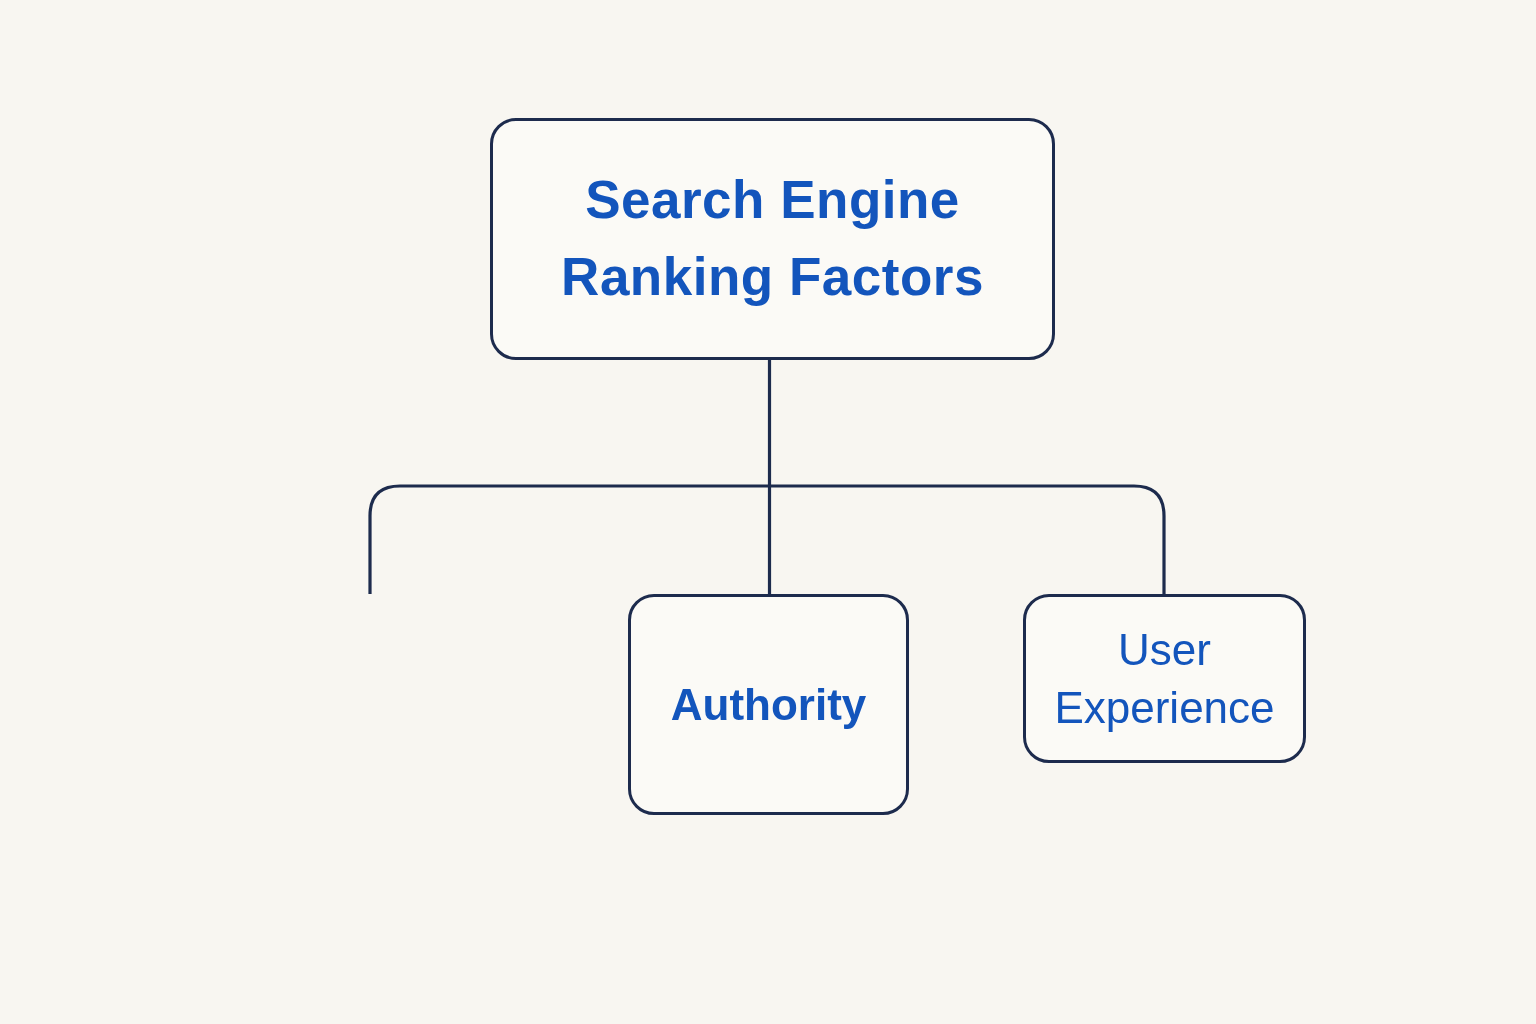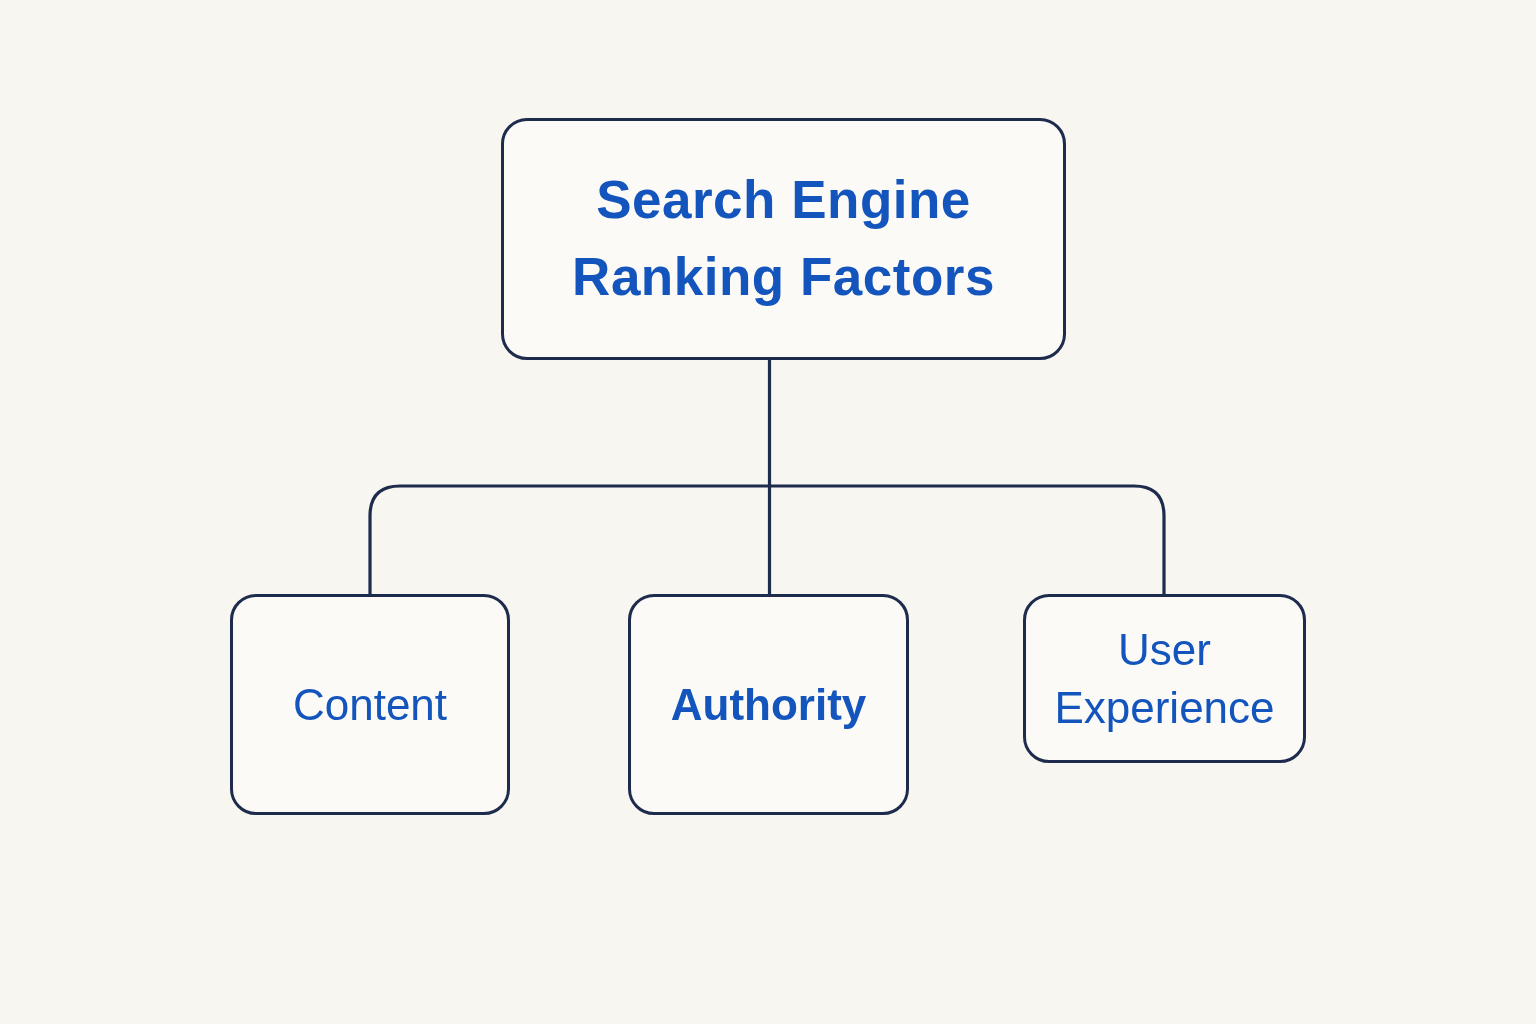--- a/index.html
+++ b/index.html
@@ -36,21 +36,21 @@
     background: var(--box-fill);
     border: 3.2px solid var(--border);
     border-radius: 26px;
     display: flex;
     align-items: center;
     justify-content: center;
     text-align: center;
     color: var(--text-blue);
   }
   .node-root {
-    left: 501px; top: 118px;
+    left: 490px; top: 118px;
     width: 565px; height: 242px;
     font-size: 53px;
     font-weight: 700;
     line-height: 1.45;
     letter-spacing: 0.5px;
     padding: 0 30px;
   }
   .node-child {
     font-size: 44px;
     font-weight: 500;
@@ -70,23 +70,20 @@
 
     <path d="M 769.5 360 L 769.5 594"></path>
 
     <path d="M 370 594 L 370 516 Q 370 486 400 486 L 1134 486 Q 1164 486 1164 516 L 1164 594"></path>
   </svg>
 
   <div class="node node-root">
     <span>Search Engine Ranking Factors</span>
   </div>
 
-  <div class="node node-child node-content">
-    <span>Content</span>
-  </div>
 
   <div class="node node-child node-authority">
     <span>Authority</span>
   </div>
 
   <div class="node node-child node-ux">
     <span>User Experience</span>
   </div>
 
 </div>

